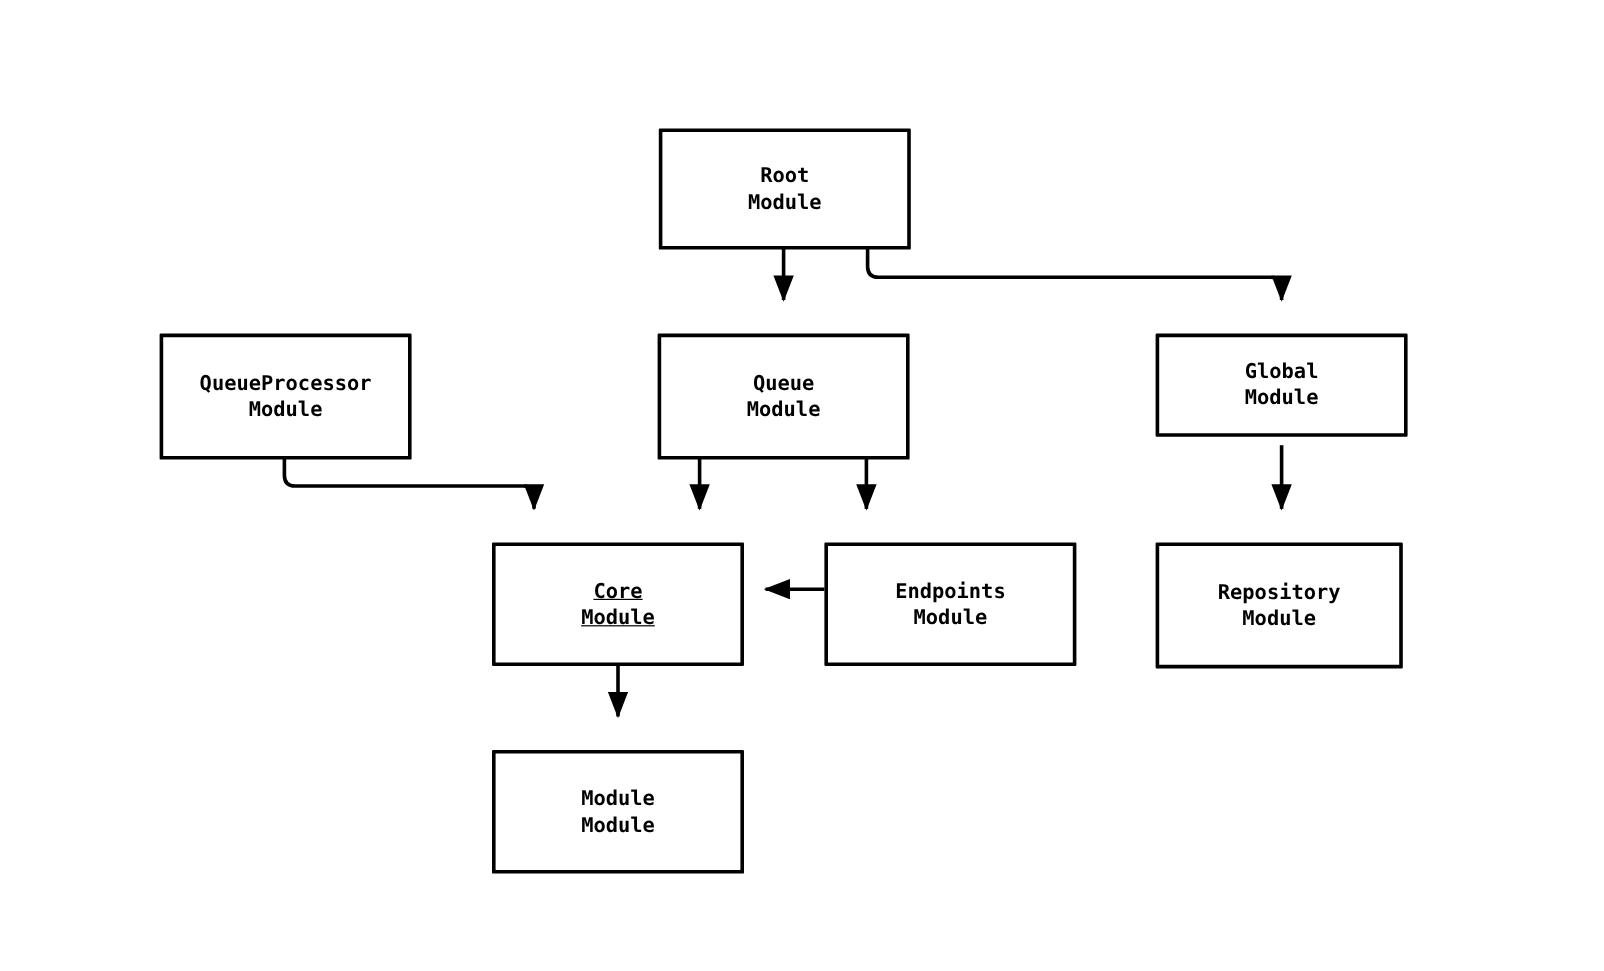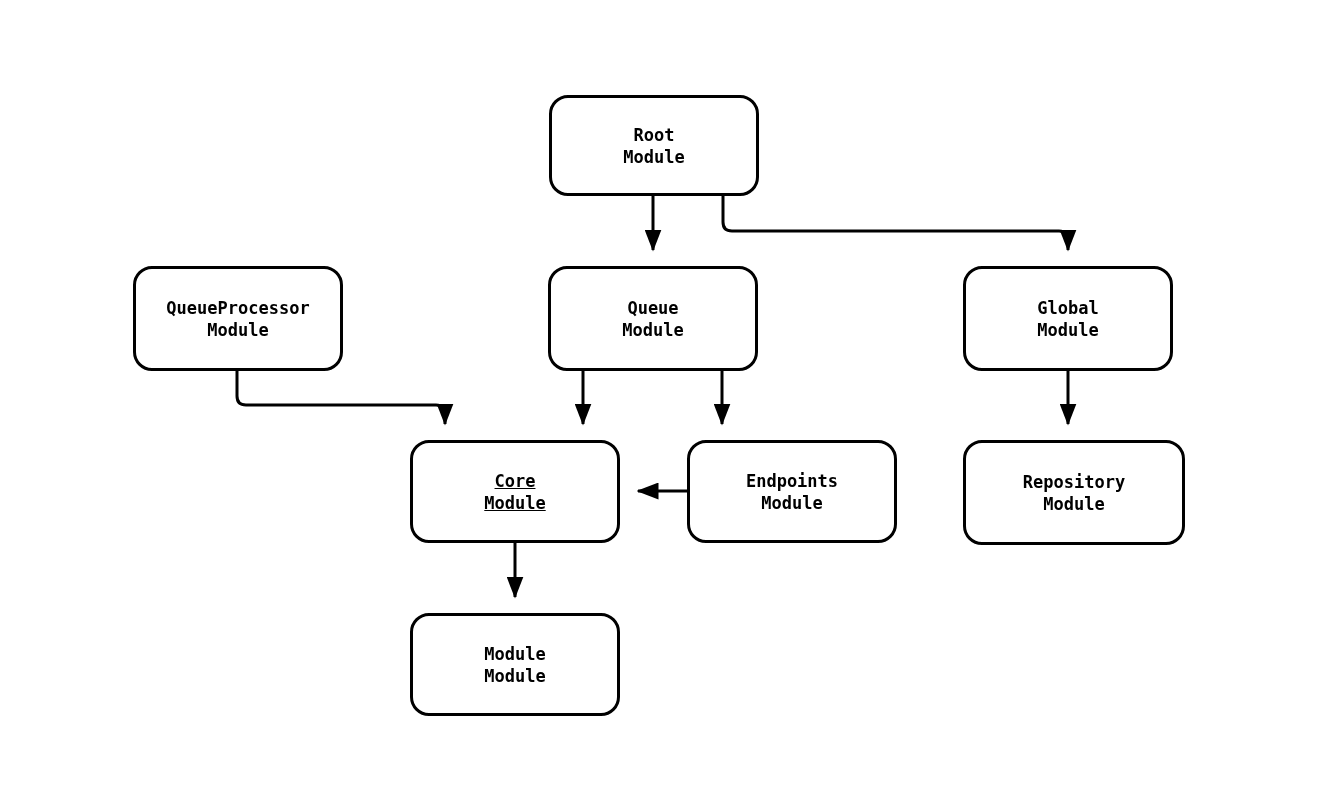--- a/index.html
+++ b/index.html
@@ -24,26 +24,27 @@
     left: 0;
     top: 0;
     width: 1337px;
     height: 809px;
   }
   .node {
     position: absolute;
     box-sizing: border-box;
     background: #ffffff;
     border: 3px solid #000000;
-    border-radius: 19px;
+    border-radius: 1px;
     display: flex;
     flex-direction: column;
     align-items: center;
     justify-content: center;
     z-index: 2;
+    margin-top: 12px;
   }
   .node-label {
     font-family: "DejaVu Sans Mono", monospace;
     font-size: 17px;
     font-weight: bold;
     line-height: 22px;
     color: #000000;
     text-align: center;
     white-space: pre;
     letter-spacing: 0px;
@@ -89,36 +90,36 @@
   <div class="node" style="left:133px; top:266px; width:210px; height:105px;">
     <div class="node-label">QueueProcessor</div>
     <div class="node-label">Module</div>
   </div>
 
   <div class="node" style="left:548px; top:266px; width:210px; height:105px;">
     <div class="node-label">Queue</div>
     <div class="node-label">Module</div>
   </div>
 
-  <div class="node" style="left:963px; top:266px; width:210px; height:105px;">
+  <div class="node" style="left:963px; top:266px; width:210px; height:86px;">
     <div class="node-label">Global</div>
     <div class="node-label">Module</div>
   </div>
 
   <div class="node" style="left:410px; top:440px; width:210px; height:103px;text-decoration:underline;">
     <div class="node-label">Core</div>
     <div class="node-label">Module</div>
   </div>
 
   <div class="node" style="left:687px; top:440px; width:210px; height:103px;">
     <div class="node-label">Endpoints</div>
     <div class="node-label">Module</div>
   </div>
 
-  <div class="node" style="left:963px; top:440px; width:222px; height:105px;">
+  <div class="node" style="left:963px; top:440px; width:206px; height:105px;">
     <div class="node-label">Repository</div>
     <div class="node-label">Module</div>
   </div>
 
   <div class="node" style="left:410px; top:613px; width:210px; height:103px;">
     <div class="node-label">Module</div>
     <div class="node-label">Module</div>
   </div>
 
 </div>

